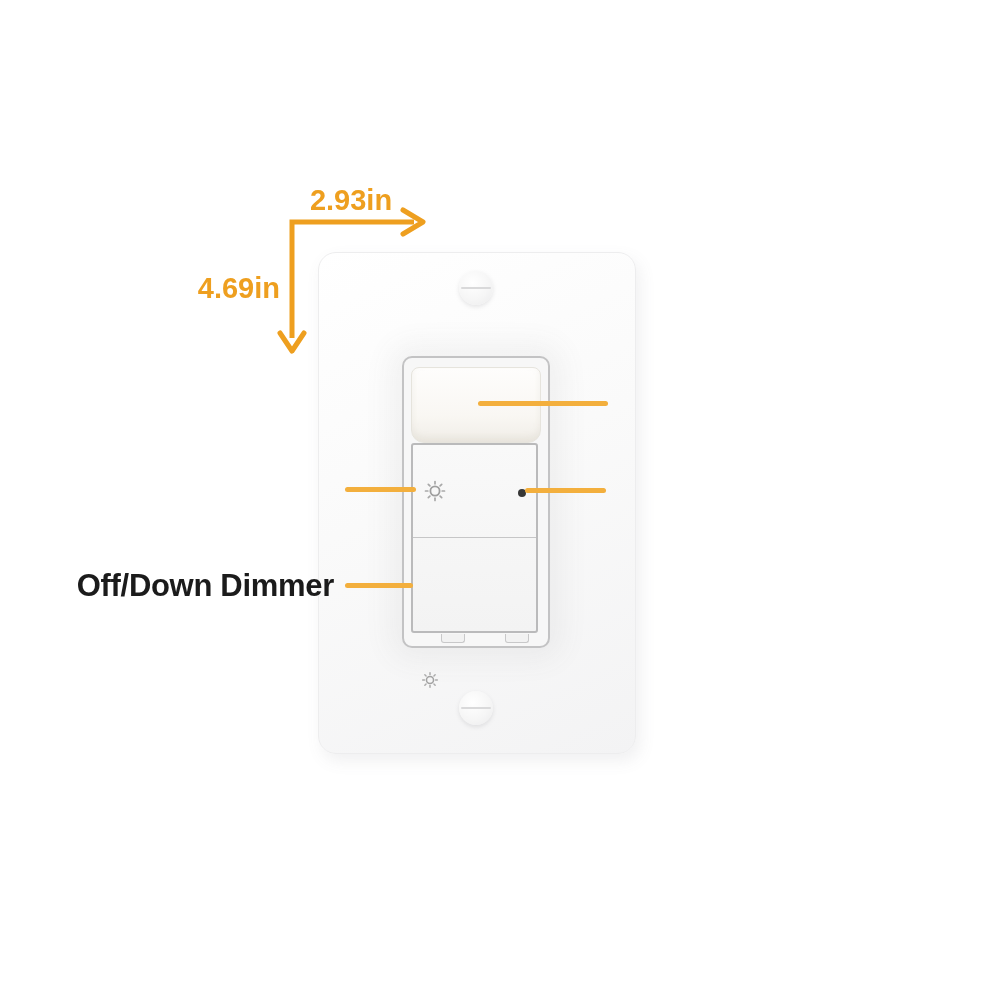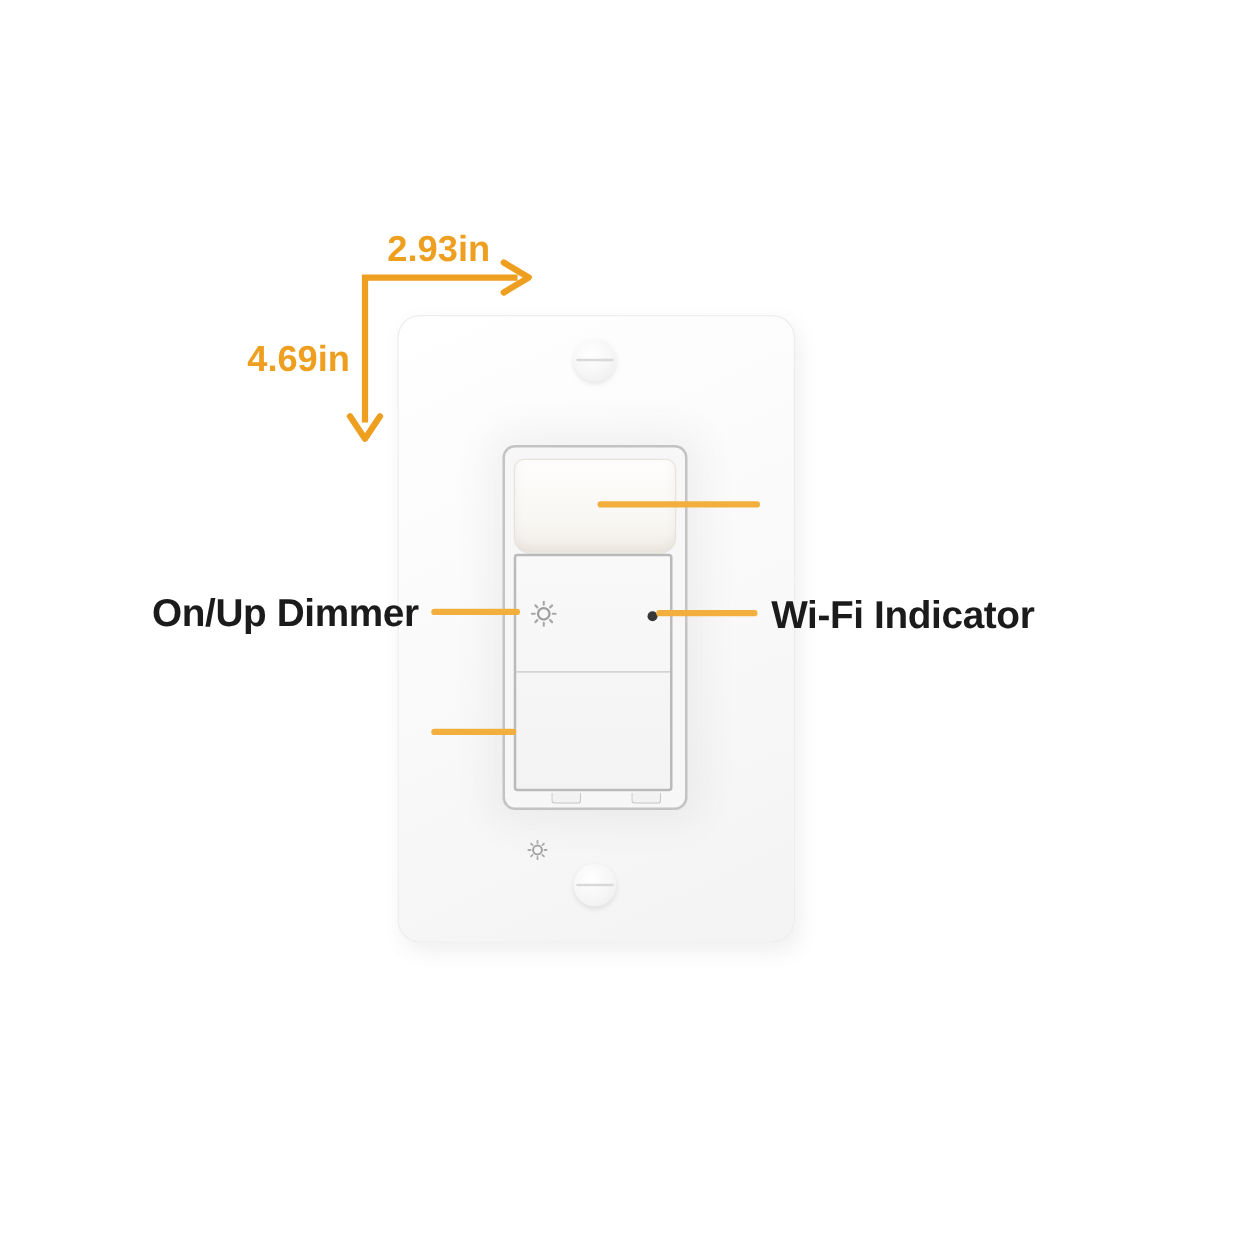--- a/index.html
+++ b/index.html
@@ -210,16 +210,15 @@
     <path d="M280 333 L292 351 L304 333" fill="none" stroke="#EE9F1F" stroke-width="5" stroke-linecap="round" stroke-linejoin="round"></path>
   </svg>
   <div class="dim-label dim-width">2.93in</div>
   <div class="dim-label dim-height">4.69in</div>
 
   <div class="leader leader-motion"></div>
   <div class="leader leader-wifi"></div>
   <div class="leader leader-onup"></div>
   <div class="leader leader-offdown"></div>
 
-  <div class="callout callout-wifi">Wi-Fi Indicator</div>
-  <div class="callout callout-onup">On/Up Dimmer</div>
+  <div class="callout callout-offdown">Off/Down Dimmer</div>
 
 </div>
 
 </body></html>

